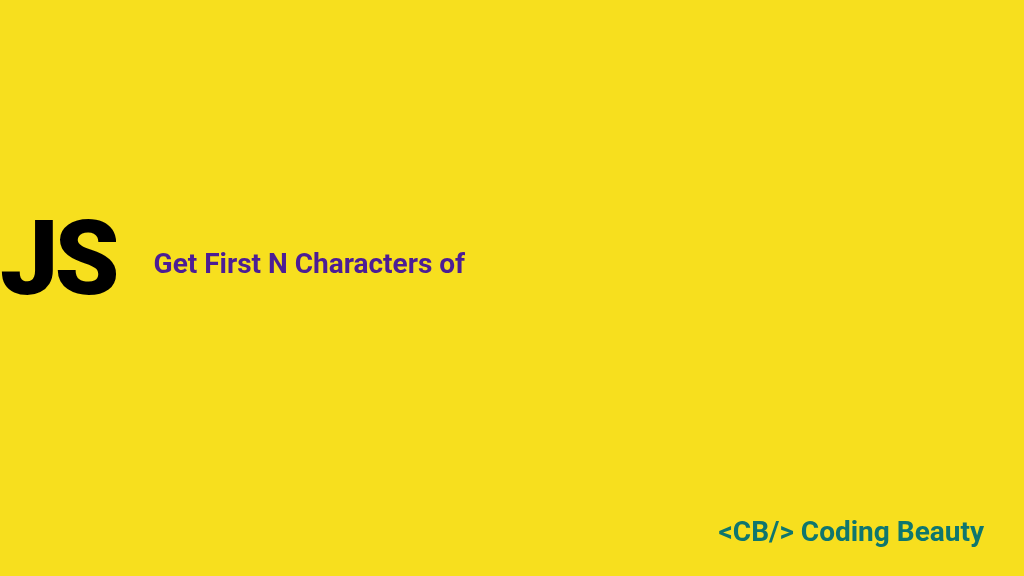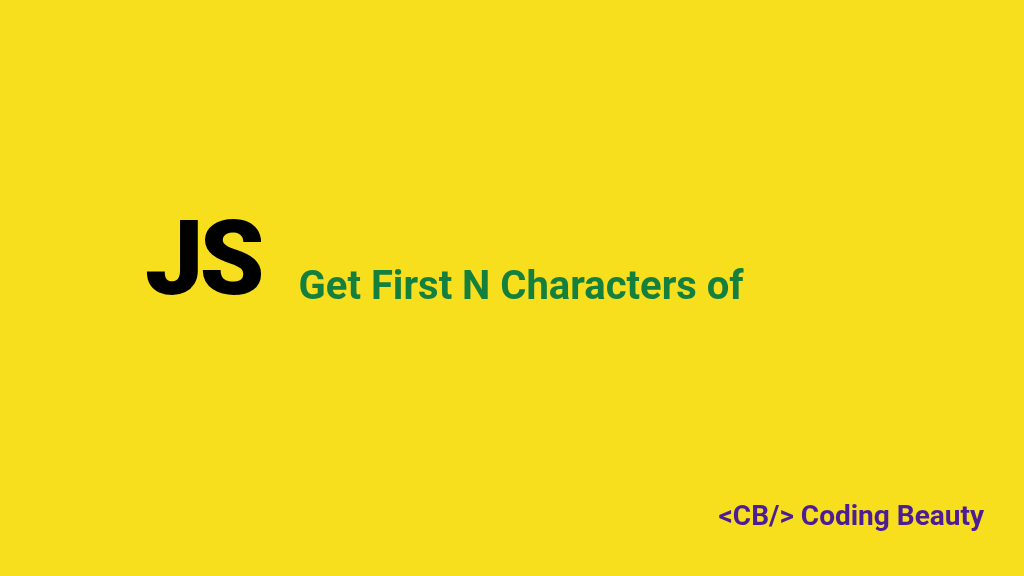--- a/index.html
+++ b/index.html
@@ -10,47 +10,46 @@
     body {
       width: 1024px;
       height: 576px;
       background-color: #f7df1e;
       font-family: -apple-system, BlinkMacSystemFont, "Segoe UI", Roboto, Helvetica, Arial, sans-serif;
       position: relative;
       overflow: hidden;
     }
     .content {
       display: flex;
-      align-items: flex-end;
+      align-items: center;
       padding-top: 215px;
-      padding-left: 145px;
       gap: 38px;
     }
     .js-logo {
       font-size: 104px;
       font-weight: 900;
       color: #000;
       letter-spacing: -4px;
       line-height: 1;
       margin-top: -8px;
     }
     .title {
-      font-size: 40px;
+      font-size: 28px;
       font-weight: 700;
-      color: #15803d;
+      color: #4c1d95;
       line-height: 1.25;
       max-width: 600px;
     }
     .footer {
       position: absolute;
-      bottom: 44px;
+      bottom: 28px;
       right: 40px;
       font-size: 28px;
       font-weight: 700;
-      color: #4c1d95;
+      color: #0f766e;
     }
   </style>
 </head>
 <body>
 
 <div class="content">
   <div class="js-logo">JS</div>
   <div class="title">
     <span>Get First N Characters of</span><br>
   </div>

